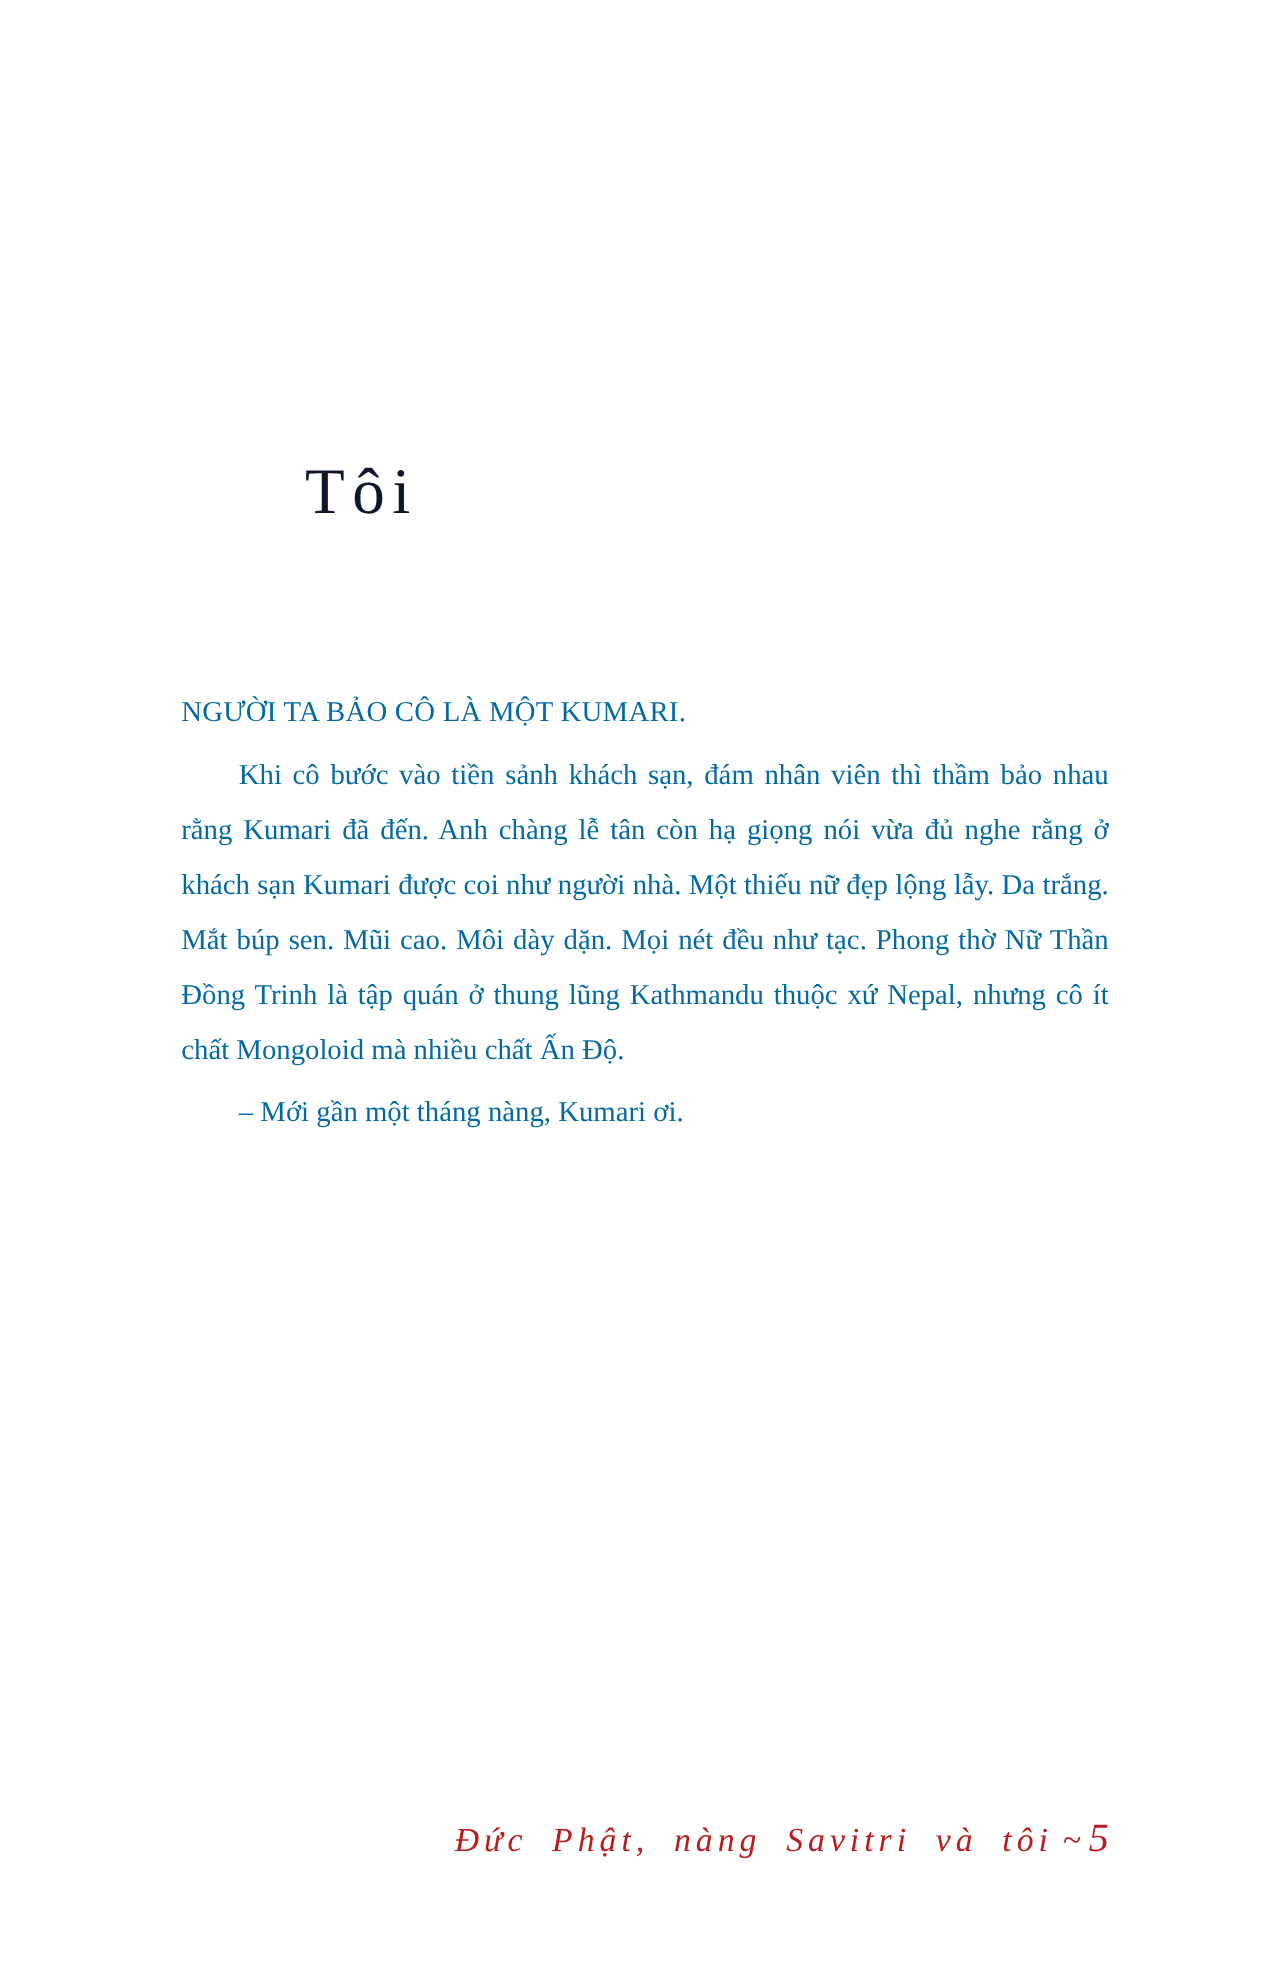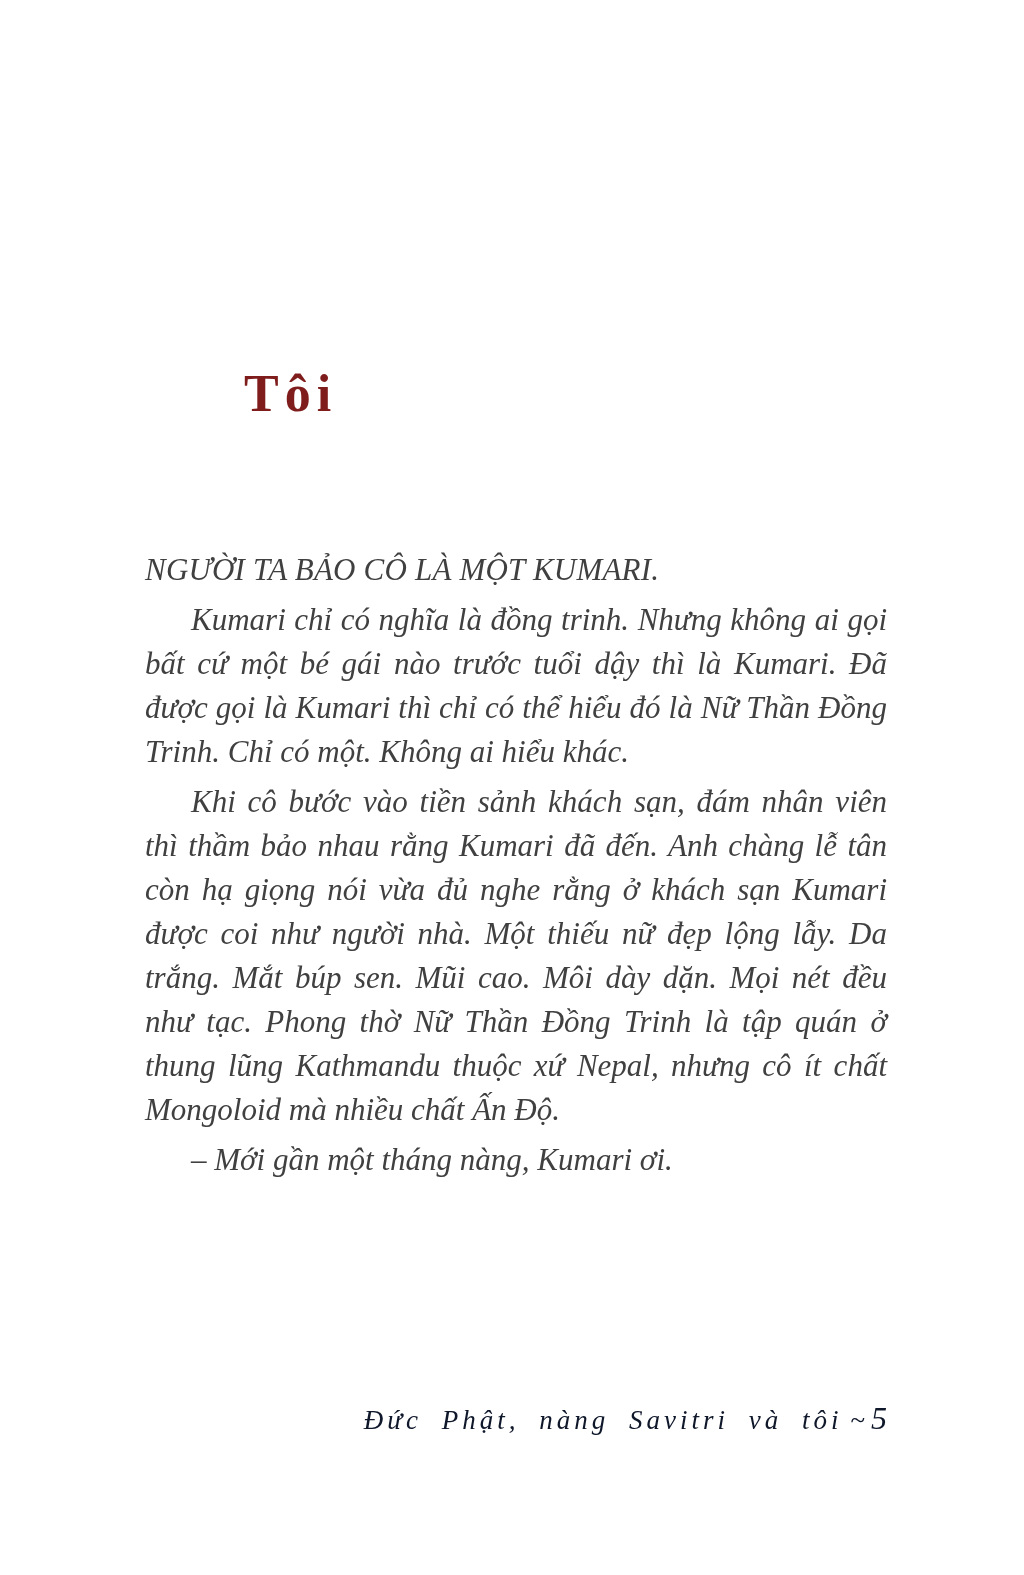--- a/index.html
+++ b/index.html
@@ -14,57 +14,56 @@
     background: #ffffff;
     overflow: hidden;
     font-family: "Liberation Serif", serif;
   }
   .chapter-title {
     position: absolute;
     left: 244px;
     top: 364px;
     margin: 0;
     font-family: "Liberation Serif", serif;
-    font-weight: 700;
+    font-weight: 400;
     font-size: 52px;
     line-height: 60px;
     letter-spacing: 6px;
-    color: #7f1d1d;
+    color: #0f172a;
   }
   .body-text {
     position: absolute;
     left: 145px;
     top: 548px;
     width: 742px;
-    font-size: 31px;
+    font-size: 23px;
     line-height: 44px;
     text-align: justify;
-    color: #404040;
-    font-style: italic;
+    color: #0369a1;
   }
   .para {
     margin: 0 0 6px 0;
   }
   .para.indented {
     text-indent: 46px;
   }
   .para.opening-caps {
     text-indent: 0;
     letter-spacing: 0.2px;
   }
   .running-footer {
     position: absolute;
-    top: 1400px;
+    top: 1452px;
     right: 137px;
     font-family: "Liberation Serif", serif;
     font-style: italic;
     font-size: 27px;
     letter-spacing: 4px;
     word-spacing: 9px;
-    color: #0f172a;
+    color: #b91c1c;
     white-space: nowrap;
   }
   .running-footer .separator {
     letter-spacing: 0;
     margin: 0 6px 0 8px;
     font-style: normal;
   }
   .running-footer .page-number {
     letter-spacing: 0;
     font-size: 32px;
@@ -72,21 +71,20 @@
 </style>
 </head>
 <body>
 
 <div class="page">
 
   <h1 class="chapter-title">Tôi</h1>
 
   <div class="body-text">
     <p class="para opening-caps">NGƯỜI TA BẢO CÔ LÀ MỘT KUMARI.</p>
-    <p class="para indented">Kumari chỉ có nghĩa là đồng trinh. Nhưng không ai gọi bất cứ một bé gái nào trước tuổi dậy thì là Kumari. Đã được gọi là Kumari thì chỉ có thể hiểu đó là Nữ Thần Đồng Trinh. Chỉ có một. Không ai hiểu khác.</p>
     <p class="para indented">Khi cô bước vào tiền sảnh khách sạn, đám nhân viên thì thầm bảo nhau rằng Kumari đã đến. Anh chàng lễ tân còn hạ giọng nói vừa đủ nghe rằng ở khách sạn Kumari được coi như người nhà. Một thiếu nữ đẹp lộng lẫy. Da trắng. Mắt búp sen. Mũi cao. Môi dày dặn. Mọi nét đều như tạc. Phong thờ Nữ Thần Đồng Trinh là tập quán ở thung lũng Kathmandu thuộc xứ Nepal, nhưng cô ít chất Mongoloid mà nhiều chất Ấn Độ.</p>
     <p class="para indented">– Mới gần một tháng nàng, Kumari ơi.</p>
   </div>
 
   <div class="running-footer">
     <span>Đức Phật, nàng Savitri và tôi</span><span class="separator">~</span><span class="page-number">5</span>
   </div>
 
 </div>
 

